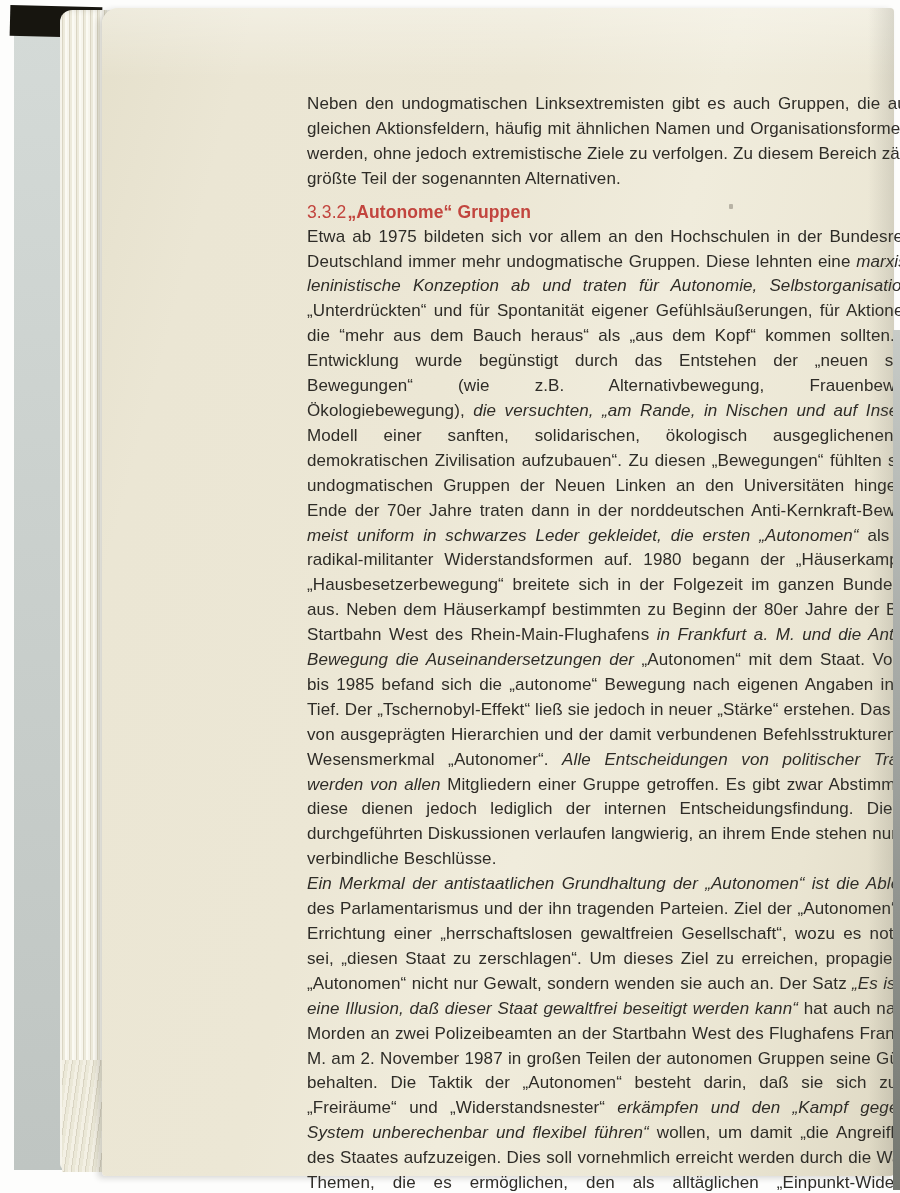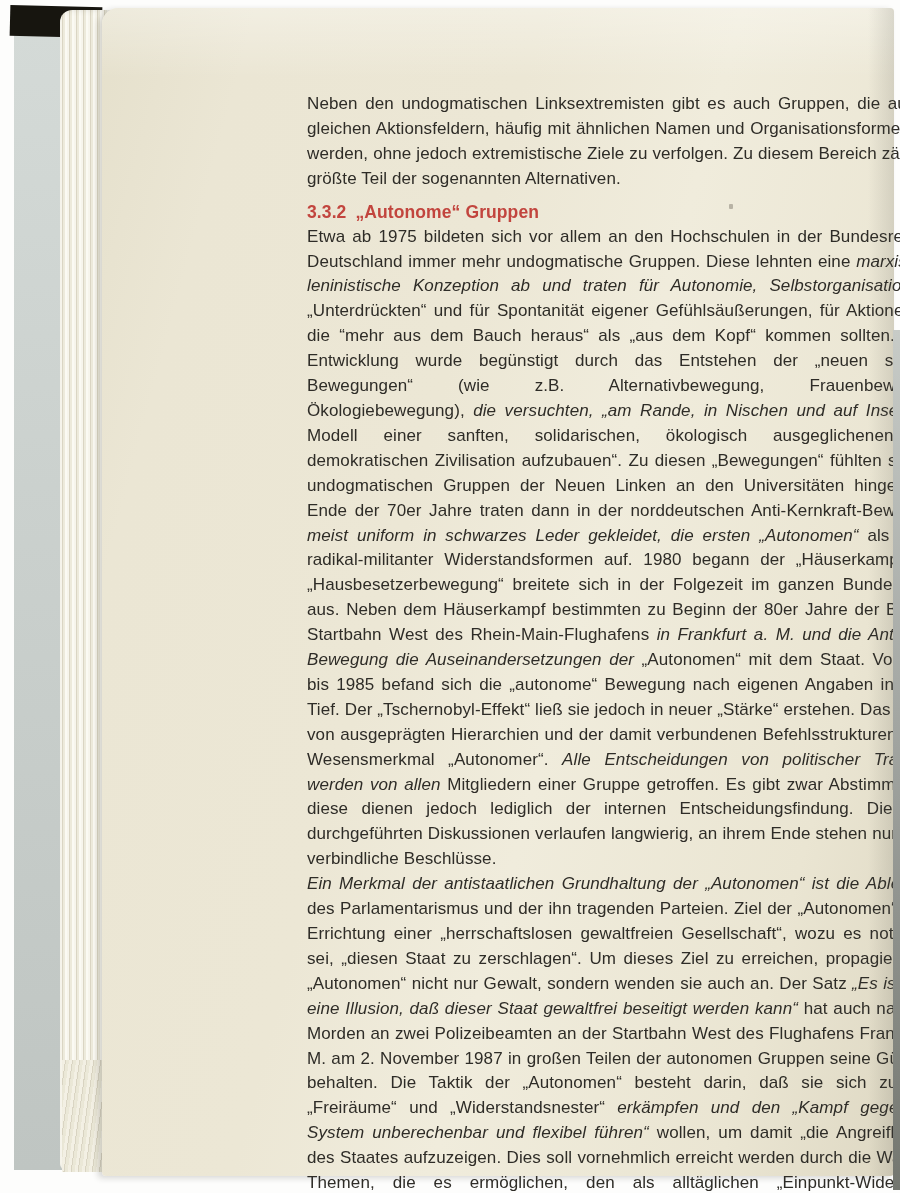--- a/index.html
+++ b/index.html
@@ -78,21 +78,21 @@
   }
   .para{margin:0;}
   .it{font-style:italic;}
   .heading{
     margin:8px 0 0 0;
     font-size:17.5px;line-height:25px;
     color:var(--heading-red);
     font-weight:bold;
     text-align:left;
   }
-  .heading .num{font-weight:bold;margin-right:9px;}
+  .heading .num{font-weight:normal;margin-right:1px;}
   .artifact-dot{
     position:absolute;left:627px;top:196px;width:4px;height:5px;
     background:#8a8578;opacity:.55;border-radius:1px;
   }
 </style>
 </head>
 <body>
 
 <div class="scan">
 

